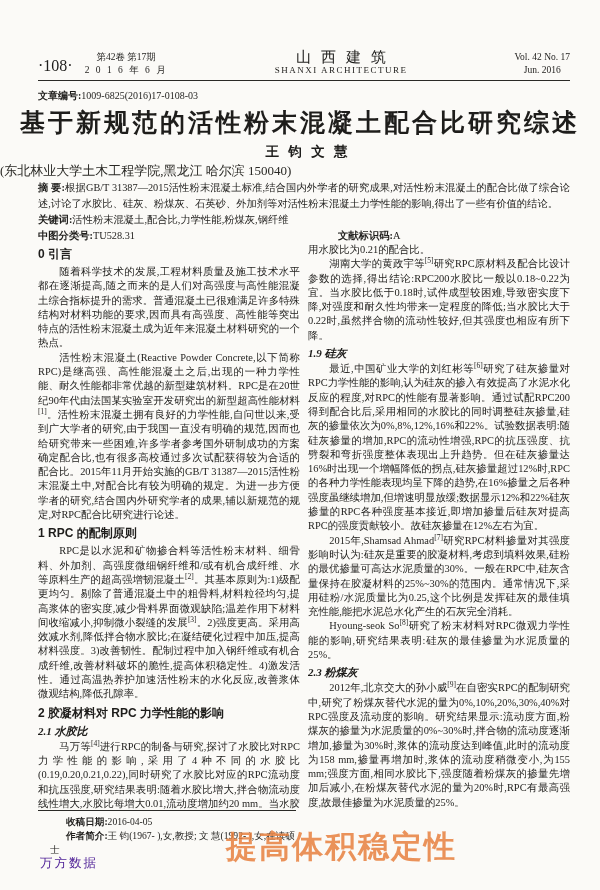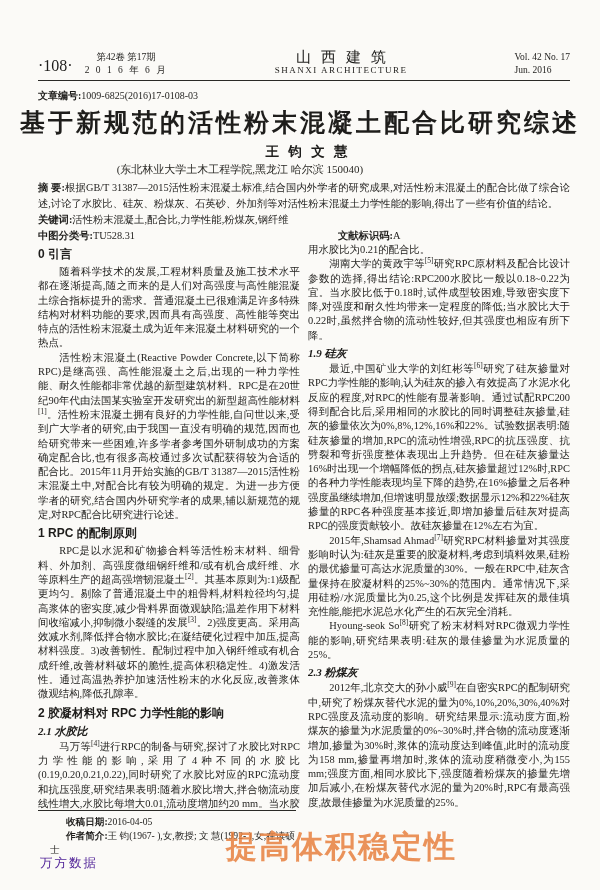--- a/index.html
+++ b/index.html
@@ -14,36 +14,36 @@
     position:absolute; top:42px; left:38px; width:532px; height:34px;
     display:flex; justify-content:space-between; align-items:flex-end;
   }
   .jh-left { display:flex; align-items:flex-end; gap:12px; }
   .pageno { font-size:16px; padding-bottom:1px; }
   .issue { font-size:9.5px; line-height:12.5px; text-align:center; }
   .issue .sp { letter-spacing:2px; }
   .jh-center { text-align:center; }
   .jtitle { font-size:15px; letter-spacing:10px; text-indent:10px; line-height:16px; }
   .jsub { font-size:9px; letter-spacing:1.5px; line-height:11px; }
-  .jh-right { font-size:9.5px; line-height:12.5px; text-align:left; }
+  .jh-right { font-size:9.5px; line-height:12.5px; text-align:center; }
   .hrule { position:absolute; top:80px; left:38px; width:532px; height:0; border-top:1.6px solid #2b2a27; }
   
   .artid { position:absolute; top:89px; left:38px; font-size:10px; }
   .artid b { font-weight:700; }
   .title {
     position:absolute; top:106px; left:0; width:600px; text-align:center;
     font-size:25px; font-weight:700; letter-spacing:3px;
   }
   .authors {
     position:absolute; top:143px; left:8px; width:600px; text-align:center;
     font-size:13.5px; font-weight:700; letter-spacing:3px;
   }
   .affil {
-    position:absolute; top:162px; left:0; width:480px; text-align:center;
-    font-size:11px; color:#2a2925;
+    position:absolute; top:162px; left:0; width:480px; text-align:left;
+    font-size:13px; color:#2a2925;
   }
   .abstract {
     position:absolute; top:180px; left:38px; width:532px;
     font-size:10.3px; line-height:15.6px; text-align:justify;
   }
   .abstract .lbl { font-weight:700; }
   .kwline { margin-top:1px; }
   .clcline { display:flex; margin-top:0; }
   .clcline .g1 { width:300px; }
   

